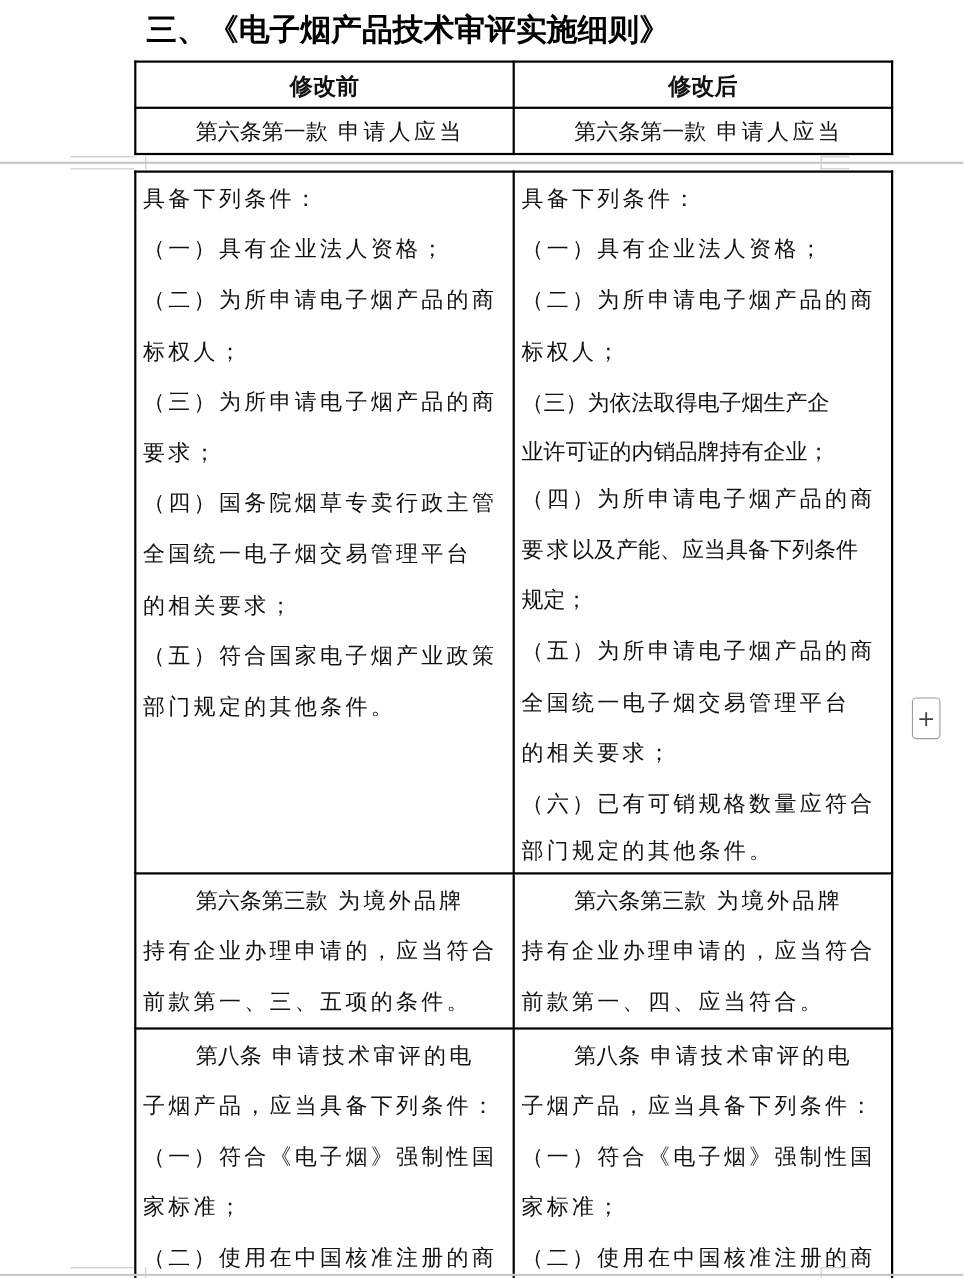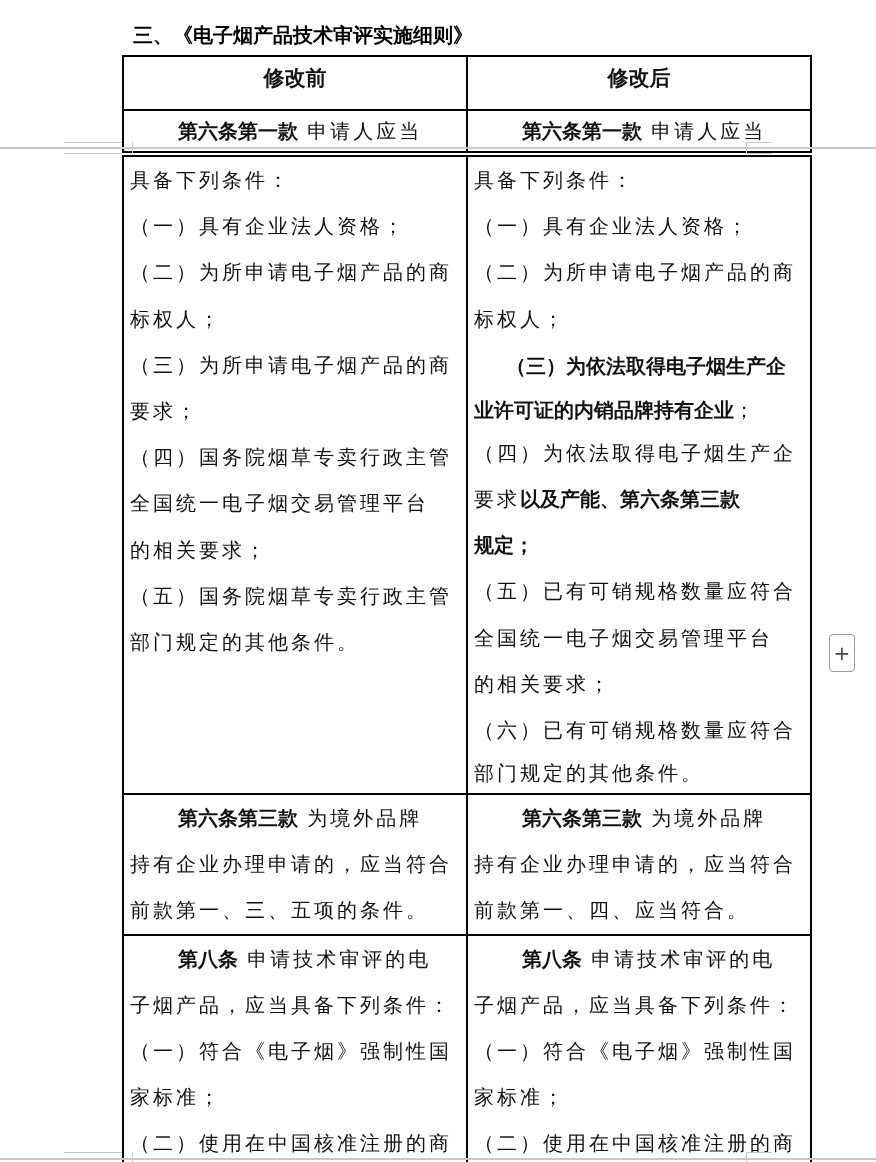--- a/index.html
+++ b/index.html
@@ -1,27 +1,27 @@
 <!DOCTYPE html>
 <html><head>
 <meta charset="utf-8">
 <style>
   html, body { margin:0; padding:0; background:#ffffff; }
   body { width:876px; height:1162px; position:relative; overflow:hidden;
          font-family:"DejaVu Serif","Liberation Serif",serif; color:#111; }
-  .title { position:absolute; left:133px; top:22px; font-family:"DejaVu Sans","Liberation Sans",sans-serif;
-           font-weight:bold; font-size:20px; letter-spacing:0px; color:#000; white-space:nowrap; }
+  .title { position:absolute; left:133px; top:8px; font-family:"DejaVu Sans","Liberation Sans",sans-serif;
+           font-weight:bold; font-size:28px; letter-spacing:0px; color:#000; white-space:nowrap; }
   table { border-collapse:collapse; position:absolute; left:122px; table-layout:fixed; }
-  td, th { border:2px solid #000; vertical-align:top; padding:12px; }
+  td, th { border:2px solid #000; vertical-align:top; padding:0; }
   .col { width:344px; }
   .hdr th { font-family:"DejaVu Sans","Liberation Sans",sans-serif; font-weight:bold; font-size:21px;
             height:38px; text-align:center; vertical-align:middle; padding-top:2px; }
   .cell { font-size:20px; line-height:46.2px; padding:0 4px 0 6px; letter-spacing:3px; white-space:nowrap; }
   .cell .line { display:block; height:46.2px; overflow:visible; }
-  .b { font-family:"DejaVu Sans","Liberation Sans",sans-serif; font-weight:bold; letter-spacing:0px; }
+  .b { font-family:"DejaVu Sans","Liberation Sans",sans-serif; font-weight:normal; letter-spacing:0px; }
   .ind { padding-left:48px; }
   .pagebreak { position:absolute; left:0; width:876px; height:2px; background:#c8c8c8; }
   .pb-mark { position:absolute; background:#c8c8c8; }
   .plus-btn { position:absolute; left:829px; top:634px; width:26px; height:38px; border:1px solid #9a9a9a;
               border-radius:4px; background:#fff; display:flex; align-items:center; justify-content:center;
               font-family:"DejaVu Sans",sans-serif; font-size:20px; color:#444; box-sizing:border-box; }
 </style>
 </head>
 <body>
 
@@ -66,34 +66,34 @@
     <td class="cell" style="height:628px;">
       <span class="line">具备下列条件：</span>
       <span class="line">（一）具有企业法人资格；</span>
       <span class="line">（二）为所申请电子烟产品的商</span>
       <span class="line">标权人；</span>
       <span class="line">（三）为所申请电子烟产品的商</span>
       <span class="line">要求；</span>
       <span class="line">（四）国务院烟草专卖行政主管</span>
       <span class="line">全国统一电子烟交易管理平台</span>
       <span class="line">的相关要求；</span>
-      <span class="line">（五）国务院烟草专卖行政主管</span>
+      <span class="line">（五）符合国家电子烟产业政策</span>
       <span class="line">部门规定的其他条件。</span>
     </td>
     <td class="cell">
       <span class="line">具备下列条件：</span>
       <span class="line">（一）具有企业法人资格；</span>
       <span class="line">（二）为所申请电子烟产品的商</span>
       <span class="line">标权人；</span>
-      <span class="line b" style="line-height:48px;height:48px;margin-left:32px;">（三）为依法取得电子烟生产企</span>
+      <span class="line b" style="line-height:48px;height:48px;">（三）为依法取得电子烟生产企</span>
       <span class="line" style="line-height:40px;height:40px;"><span class="b">业许可证的内销品牌持有企业</span><span>；</span></span>
-      <span class="line">（四）为依法取得电子烟生产企</span>
-      <span class="line"><span>要求</span><span class="b">以及产能、第六条第三款</span></span>
+      <span class="line">（四）为所申请电子烟产品的商</span>
+      <span class="line"><span>要求</span><span class="b">以及产能、应当具备下列条件</span></span>
       <span class="line b">规定；</span>
-      <span class="line">（五）已有可销规格数量应符合</span>
+      <span class="line">（五）为所申请电子烟产品的商</span>
       <span class="line">全国统一电子烟交易管理平台</span>
       <span class="line">的相关要求；</span>
       <span class="line">（六）已有可销规格数量应符合</span>
       <span class="line" style="height:40px;line-height:40px;">部门规定的其他条件。</span>
     </td>
   </tr>
   <tr>
     <td class="cell" style="height:138px;">
       <span class="line"><span class="ind"></span><span class="b">第六条第三款</span><span> 为境外品牌</span></span>
       <span class="line">持有企业办理申请的，应当符合</span>

